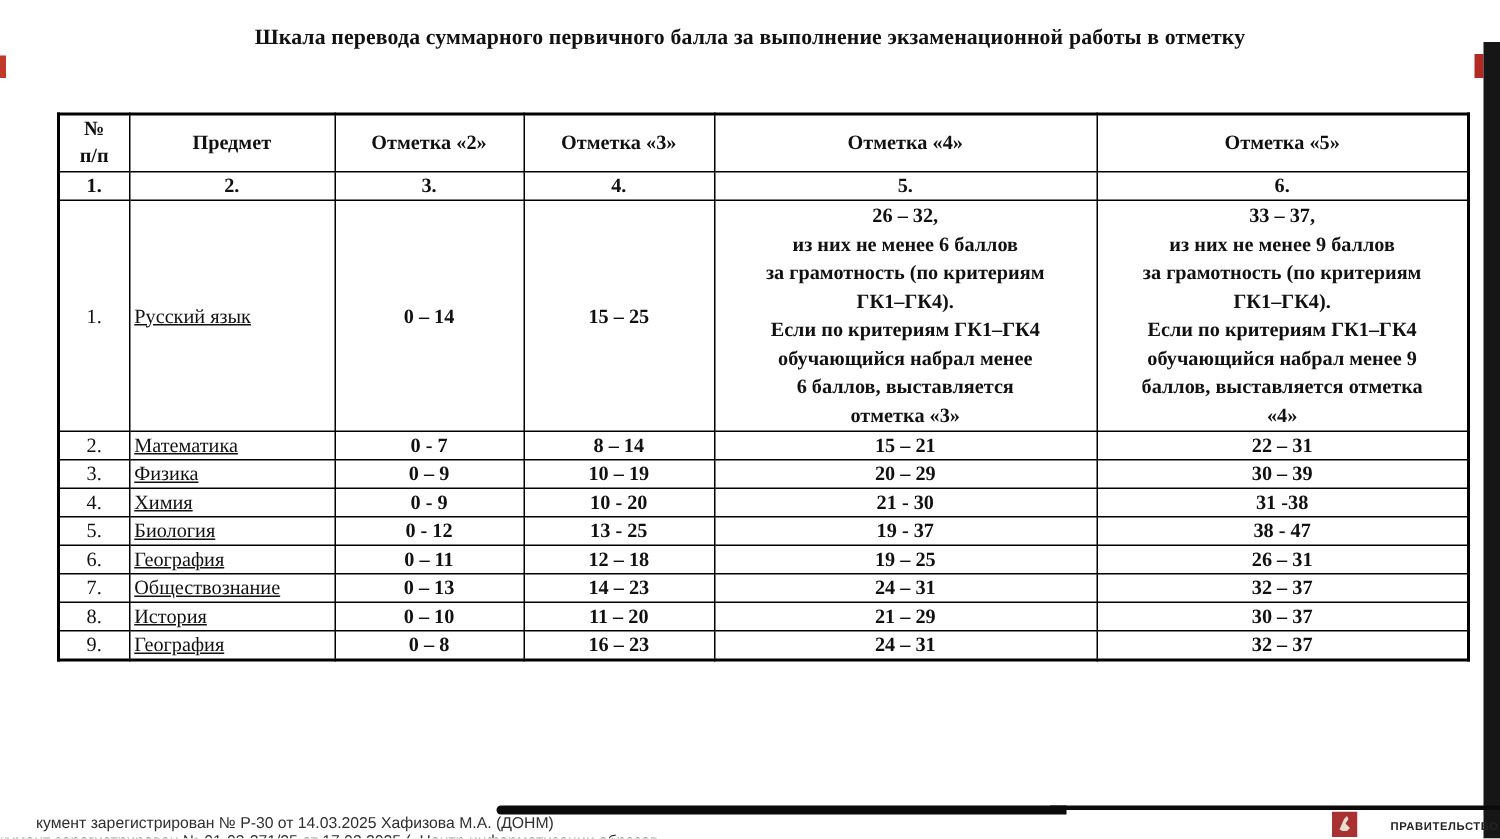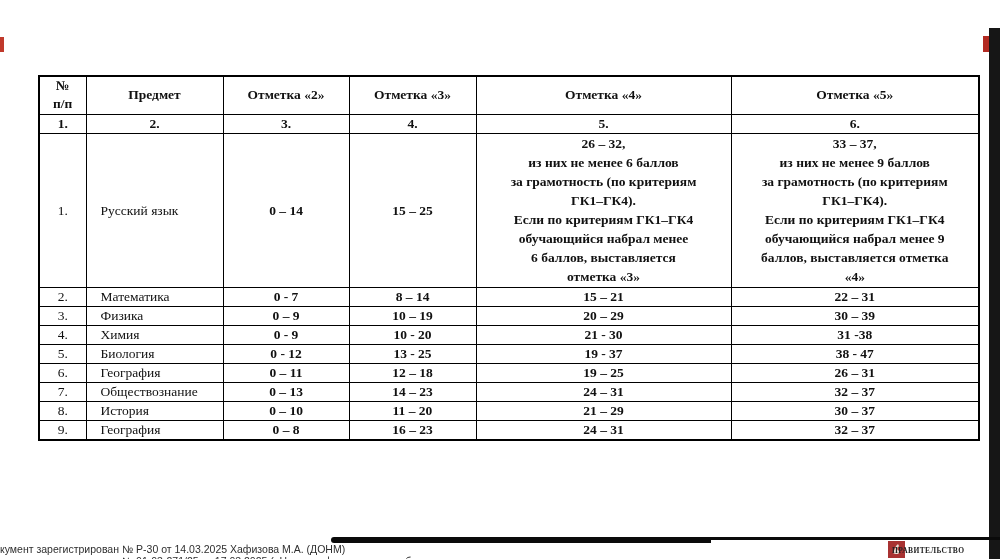--- a/index.html
+++ b/index.html
@@ -22,32 +22,32 @@
     font-size:13.5px;
   }
   td,th{
     border:1px solid #000;
     vertical-align:middle;text-align:center;
     padding:0 2px;line-height:17px;overflow:hidden;
   }
   table{border:2px solid #000;}
   th{font-weight:bold;white-space:pre-line;line-height:18px;}
   .num-row td{font-weight:bold;height:18px;}
-  .subject{text-align:left;padding-left:14px;}
+  .subject{text-align:left;padding-left:3px;text-decoration:underline;}
   .mark{white-space:pre-line;font-weight:bold;}
   .h-hdr{height:38px;}
   .r-tall td{height:153px;}
   .r-tall .mark{line-height:19px;}
   .r-std td{height:18px;}
   .r-last td{height:38px;}
   
   .footer-line1{
     position:absolute;left:0;top:543px;width:380px;
     font-family:"Liberation Sans","DejaVu Sans",sans-serif;
-    font-size:10.5px;color:#2e2e2e;white-space:nowrap;
+    font-size:10.5px;color:#2e2e2e;white-space:nowrap;padding-left:24px;
   }
   .footer-line2{
     position:absolute;left:0;top:555px;width:440px;height:4px;
     font-family:"Liberation Sans","DejaVu Sans",sans-serif;
     font-size:10.5px;color:#2e2e2e;white-space:nowrap;overflow:hidden;
   }
   .black-bar-thick{
     position:absolute;left:331px;top:537px;width:380px;height:6px;
     background:#0a0a0a;border-radius:4px 0 0 4px;
   }
@@ -64,34 +64,35 @@
   }
   .red-dash-right{
     position:absolute;left:983px;top:36px;width:6px;height:16px;background:#b22a22;
   }
   .logo{
     position:absolute;left:888px;top:541px;width:17px;height:17px;
     display:flex;align-items:center;justify-content:center;
   }
   .logo svg{display:block;}
   .logo-text{
-    position:absolute;left:892px;top:546px;
-    font-family:Liberation Serif, serif;
+    position:absolute;left:927px;top:546px;
+    font-family:Liberation Sans, sans-serif;
     font-size:7.5px;font-weight:bold;color:#222;letter-spacing:.4px;
     white-space:nowrap;
   }
 </style>
 </head>
 <body>
 
 <div class="red-dash-left"></div>
 <div class="red-dash-right"></div>
 <div class="right-edge-bar"></div>
 
 <div class="title">
+  <div>Шкала перевода суммарного первичного балла за выполнение экзаменационной работы в отметку</div>
 </div>
 
 <div class="tbl-wrap">
 <table>
   <colgroup>
     <col style="width:47px">
         <col style="width:137px">
         <col style="width:126px">
     <col style="width:127px">
         <col style="width:255px">

